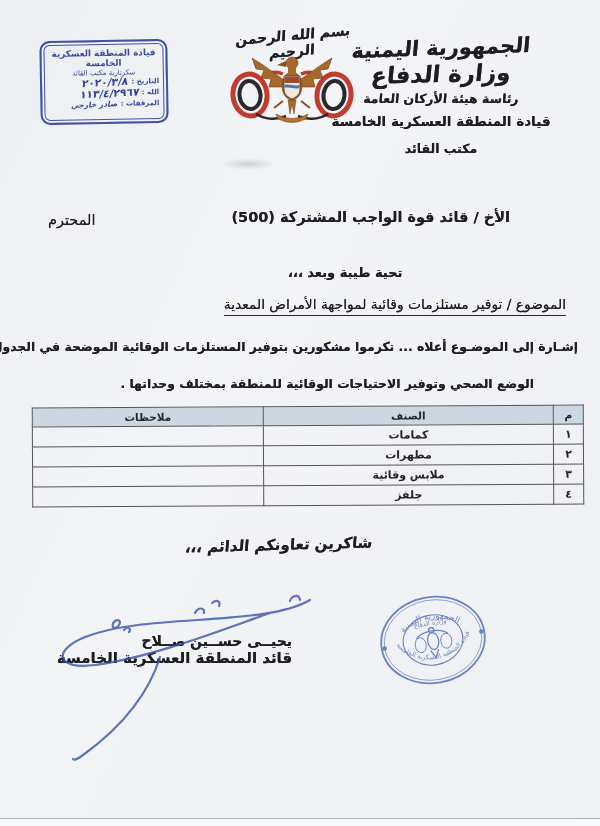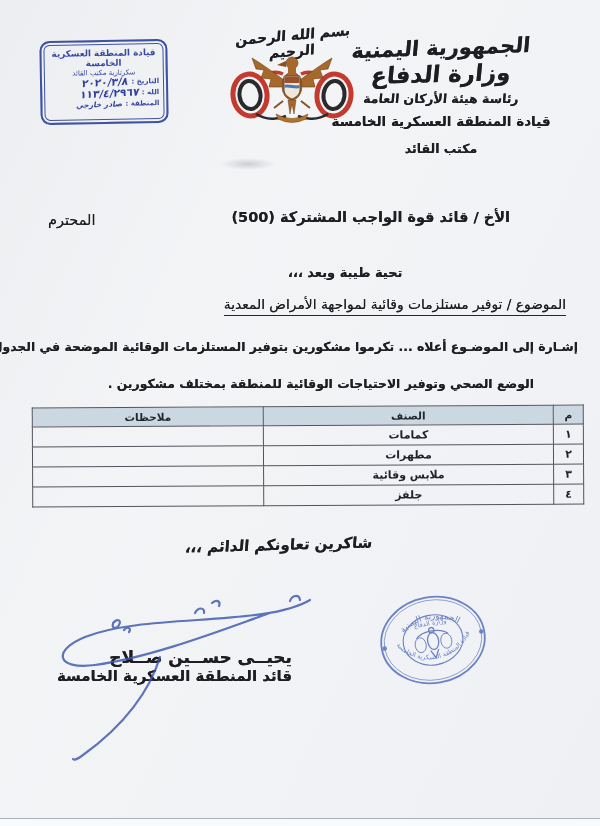--- a/index.html
+++ b/index.html
@@ -46,21 +46,21 @@
   .supplies th,.supplies td{border:1px solid #54545e;text-align:center;vertical-align:middle;
     font-family:"DejaVu Sans",sans-serif;overflow:hidden;}
   .supplies th{background:#cbd8e1;height:16px;font-size:10.5px;font-weight:700;color:#22262c;}
   .supplies td{height:17px;font-size:11px;font-weight:700;color:#23232b;}
   .col-no{width:27px;}.col-item{width:287px;}.col-notes{width:228px;}
 
   
   .closing{top:536px;left:185px;font-size:15px;font-weight:700;transform:rotate(-1.5deg) skewX(-6deg);white-space:nowrap;}
   .sig-block{top:626px;right:308px;text-align:right;white-space:nowrap;}
   .sig-rank{font-size:15px;font-weight:700;}
-  .sig-name{font-size:17px;font-weight:700;margin-top:21px;}
+  .sig-name{font-size:14px;font-weight:700;margin-top:7px;}
   .sig-title{font-size:15px;font-weight:700;}
 
   .smudge{left:220px;top:158px;width:56px;height:12px;
     background:radial-gradient(ellipse at center,rgba(110,112,125,.28),transparent 70%);}
   .page-bottom{top:818px;left:0;width:600px;height:8px;background:#f9fafc;border-top:1.6px solid #acb2ba;}
 </style>
 </head>
 <body>
 
 <div class="page">
@@ -112,35 +112,35 @@
     <div class="es-l2">سكرتارية مكتب القائد</div>
     <div class="es-row">
       <span>التاريخ :</span>
       <span class="es-hand">٢٠٢٠/٣/٨</span>
     </div>
     <div class="es-row">
       <span>الله :</span>
       <span class="es-hand">١١٣/٤/٢٩٦٧</span>
     </div>
     <div class="es-row">
-      <span>المنطقة :</span>
+      <span>المرفقات :</span>
       <span class="es-hand small">صادر خارجي</span>
     </div>
   </div>
 
   <div class="abs smudge"></div>
 
   <div class="abs addressee ink">الأخ / قائد قوة الواجب المشتركة (500)</div>
   <div class="abs honorific ink">المحترم</div>
 
   <div class="abs greeting ink">تحية طيبة وبعد ،،،</div>
   <div class="abs subject ink">الموضوع / توفير مستلزمات وقائية لمواجهة الأمراض المعدية</div>
 
   <div class="abs body1 ink">إشـارة إلى الموضـوع أعلاه ... تكرموا مشكورين بتوفير المستلزمات الوقائية الموضحة في الجدول أدناه ، وذلك لمواكبة</div>
-  <div class="abs body2 ink">الوضع الصحي وتوفير الاحتياجات الوقائية للمنطقة بمختلف مشكورين .</div>
+  <div class="abs body2 ink">الوضع الصحي وتوفير الاحتياجات الوقائية للمنطقة بمختلف وحداتها .</div>
 
   <table class="supplies">
     <thead>
       <tr>
         <th class="col-no">م</th>
         <th class="col-item">الصنف</th>
         <th class="col-notes">ملاحظات</th>
       </tr>
     </thead>
     <tbody>

